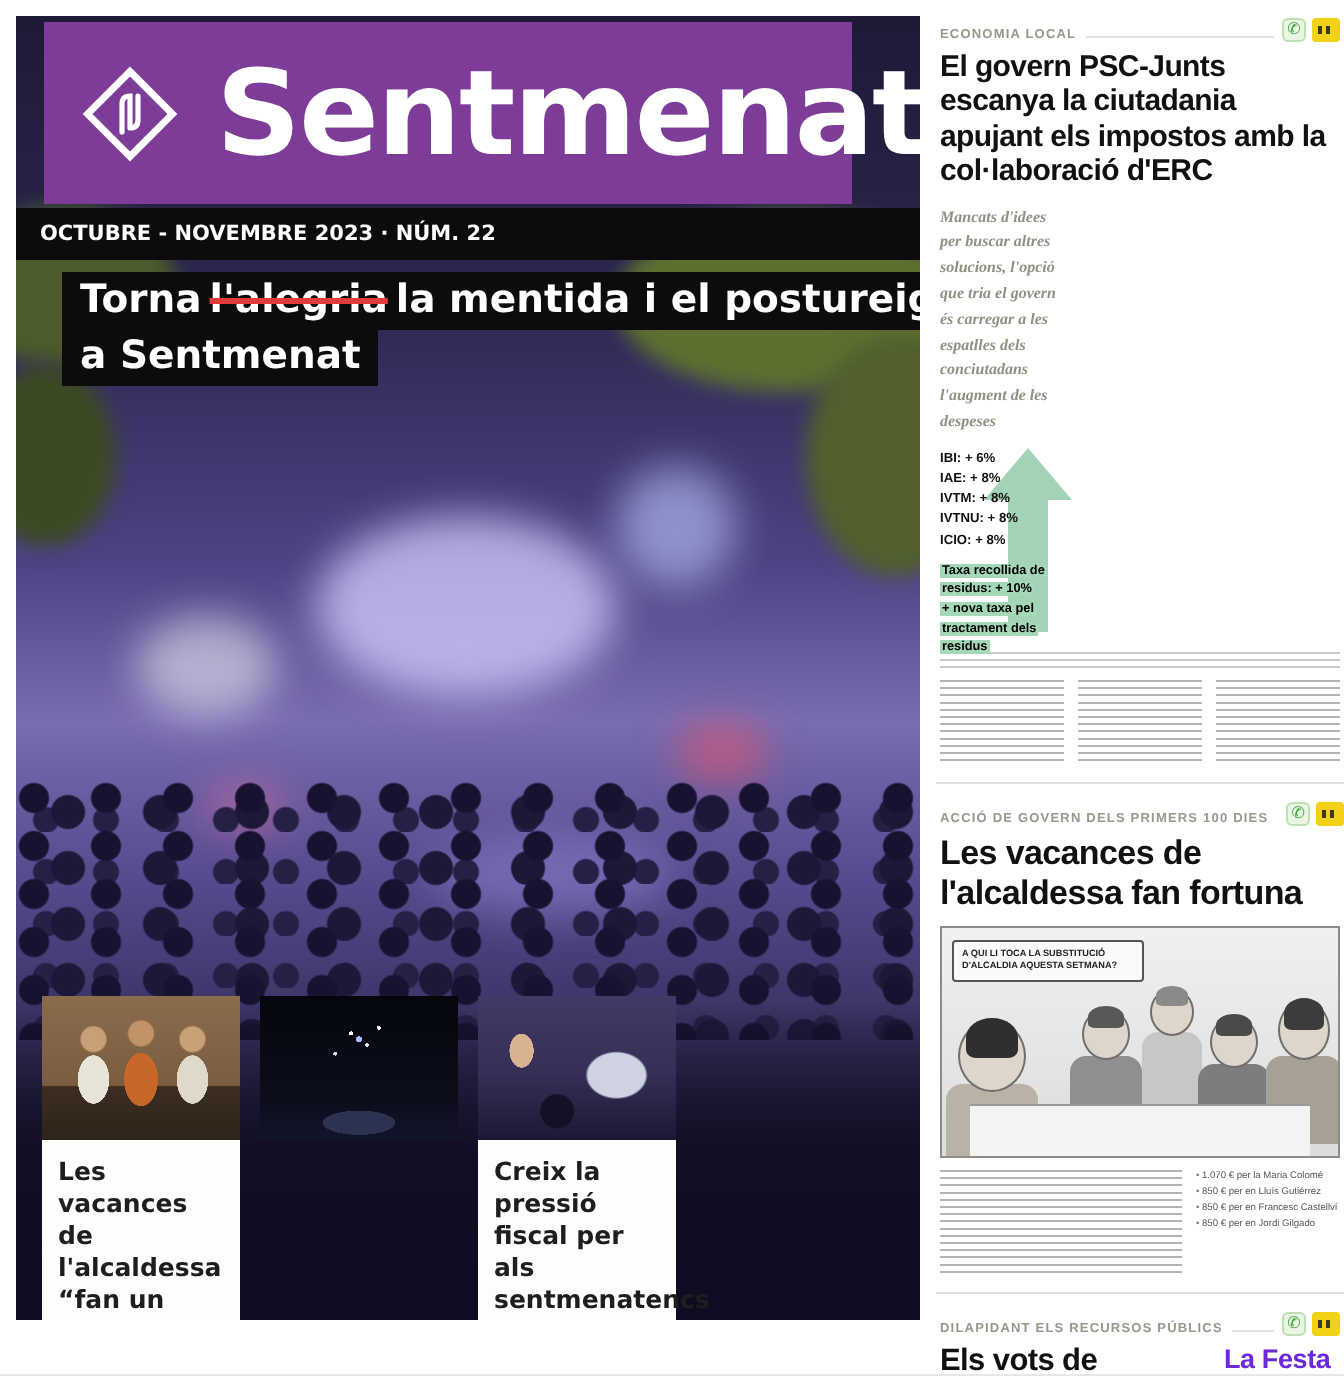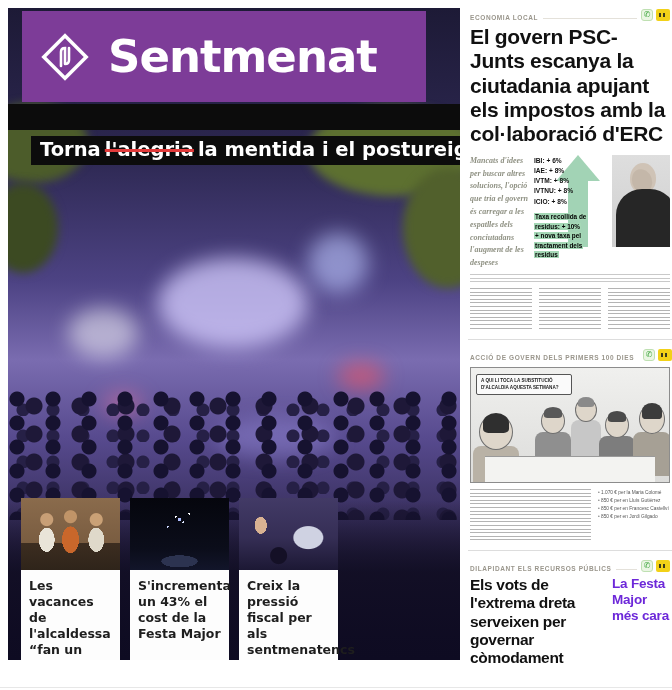--- a/index.html
+++ b/index.html
@@ -30,21 +30,21 @@
       radial-gradient(circle at 26px 16px, #1e1838 8px, transparent 9px),
       radial-gradient(circle at 15px 20px, #262046 6px, transparent 7px);
     background-size:36px 24px, 46px 28px, 30px 26px; }
   .ph-crowd2 { position:absolute; left:0; right:0; bottom:0; height:160px;
     background:linear-gradient(180deg, rgba(20,16,40,0) 0%, rgba(16,13,34,.9) 45%, #0e0b22 100%); }
 
   .masthead { position:absolute; left:14px; top:3px; width:404px; height:91px; background:#7d3c98;
               display:flex; align-items:center; padding:0 14px; gap:14px; }
   .m-logo { width:58px; height:58px; flex:0 0 auto; display:flex; align-items:center; justify-content:center; }
   .m-title { color:#fff; font-family:"DejaVu Sans", sans-serif; font-weight:bold;
-             font-size:45px; letter-spacing:-1px; }
+             font-size:59px; letter-spacing:-1px; }
 
   .topbar { position:absolute; left:0; top:96px; width:452px; height:26px; background:#0c0c0c;
             display:flex; align-items:center; justify-content:space-between; padding:0 12px; }
   .topbar span { color:#fff; font-family:"DejaVu Sans", sans-serif; font-weight:bold; font-size:10.5px; }
 
   .headline { position:absolute; left:23px; top:128px; width:520px; }
   .hl-box { display:inline-block; background:#0c0c0c; color:#fff; padding:3px 9px 4px;
             font-family:"DejaVu Sans", sans-serif; font-weight:bold; font-size:19.5px; line-height:1.12; }
   .hl-strike { text-decoration:line-through; text-decoration-color:#e23b3b; text-decoration-thickness:3px; margin:0 4px; }
   .hl-line2 { margin-top:-1px; }
@@ -89,25 +89,25 @@
   .art-head { display:flex; align-items:flex-end; justify-content:space-between; margin-bottom:4px; }
   .kicker { font-size:6.5px; letter-spacing:.6px; color:#9a968c; font-weight:bold; white-space:nowrap; }
   .kicker-rule { flex:1; border-top:1px solid #e4e1da; margin:0 4px 2px 5px; }
   .icons { display:flex; gap:3px; align-items:center; }
   .wa-icon { width:12px; height:12px; border-radius:3px; background:#eaf6e3; border:1px solid #bfe0b2;
              color:#3aa33a; font-size:8px; line-height:10px; text-align:center; cursor:pointer; }
   .brand-icon { width:14px; height:12px; border-radius:2px; background:#f2d118; position:relative; }
   .brand-icon::after { content:""; position:absolute; left:3px; top:4px; right:3px; height:4px;
                        background:repeating-linear-gradient(90deg,#3a3a1e 0 2px, transparent 2px 4px); }
 
-  h2.headline1 { font-size:21px; line-height:1.16; letter-spacing:-.3px; color:#111; font-weight:bold; }
+  h2.headline1 { font-size:15px; line-height:1.16; letter-spacing:-.3px; color:#111; font-weight:bold; }
   .lede { font-family:"Liberation Serif", serif; font-style:italic; font-weight:bold;
           font-size:8px; line-height:1.6; color:#8f9183; }
 
-  .a1-body { display:flex; gap:6px; margin-top:8px; }
+  .a1-body { display:flex; gap:6px; margin-top:8px;flex-direction:column; }
   .a1-lede { width:58px; flex:0 0 auto; }
   .a1-stats { position:relative; width:72px; flex:0 0 auto; height:92px; }
   .arrow { position:absolute; left:22px; top:0; width:44px; height:92px; opacity:.8; }
   .arrow .shaft { position:absolute; left:12px; top:22px; width:20px; height:70px; background:#8cc9a3; }
   .arrow .tip { position:absolute; left:0; top:0; width:0; height:0;
                 border-left:22px solid transparent; border-right:22px solid transparent;
                 border-bottom:26px solid #8cc9a3; }
   .stats-text { position:relative; z-index:2; font-size:6.6px; font-weight:bold; color:#111; line-height:1.55; padding-top:1px; }
   .tax-note { position:relative; z-index:2; margin-top:5px; font-size:6.4px; font-weight:bold; line-height:1.5; }
   .tax-note .hl { background:#a5d8b6; box-decoration-break:clone; -webkit-box-decoration-break:clone; padding:0 1px; }
@@ -188,34 +188,37 @@
       <span class="m-logo">
         <svg width="58" height="58" viewBox="0 0 58 58">
           <rect x="14" y="14" width="30" height="30" fill="none" stroke="#ffffff" stroke-width="3.5" transform="rotate(45 29 29)"></rect>
           <path d="M25 38 V24 q0-4 4-4 v16 M29 36 q4 0 4-4 V20" fill="none" stroke="#ffffff" stroke-width="2.6" stroke-linecap="round"></path>
         </svg>
       </span>
       <h1 class="m-title">Sentmenat</h1>
     </header>
 
     <div class="topbar">
+      <span>OCTUBRE - NOVEMBRE 2023 · NÚM. 22</span>
     </div>
 
     <div class="headline">
       <div class="hl-box"><span>Torna</span><span class="hl-strike">l'alegria</span><span>la mentida i el postureig</span></div>
+      <div class="hl-line2">
+        <span class="hl-box">a Sentmenat</span>
+      </div>
     </div>
 
     <div class="cards">
       <div class="card">
         <div class="card-photo cp1"></div>
         <div class="card-box">Les vacances de l'alcaldessa “fan un bon agost”</div>
       </div>
       <div class="card">
         <div class="card-photo cp2"></div>
-        <div class="card-box">S'incrementa un 43% el cost de la Festa Major</div>
       </div>
       <div class="card">
         <div class="card-photo cp4"></div>
         <div class="card-box">Creix la pressió fiscal per als sentmenatencs</div>
       </div>
     </div>
   </section>
 
   <aside class="news-col">
 
@@ -266,20 +269,21 @@
 
     <article class="art">
       <div class="art-head">
         <span class="kicker">ACCIÓ DE GOVERN DELS PRIMERS 100 DIES</span>
         <span class="kicker-rule"></span>
         <span class="icons">
           <span class="wa-icon">✆</span>
           <span class="brand-icon"></span>
         </span>
       </div>
+      <h2 class="headline2">Les vacances de l'alcaldessa fan fortuna</h2>
       <div class="cartoon">
         <div class="bubble">A QUI LI TOCA LA SUBSTITUCIÓ D'ALCALDIA AQUESTA SETMANA?</div>
         <div class="c-torso ct1"></div>
           <div class="c-torso ct2"></div>
           <div class="c-torso ct3"></div>
         <div class="c-torso ct4"></div>
           <div class="c-torso ct5"></div>
         <div class="c-head ch1"></div>
         <div class="c-head ch2"></div>
         <div class="c-head ch3"></div>

